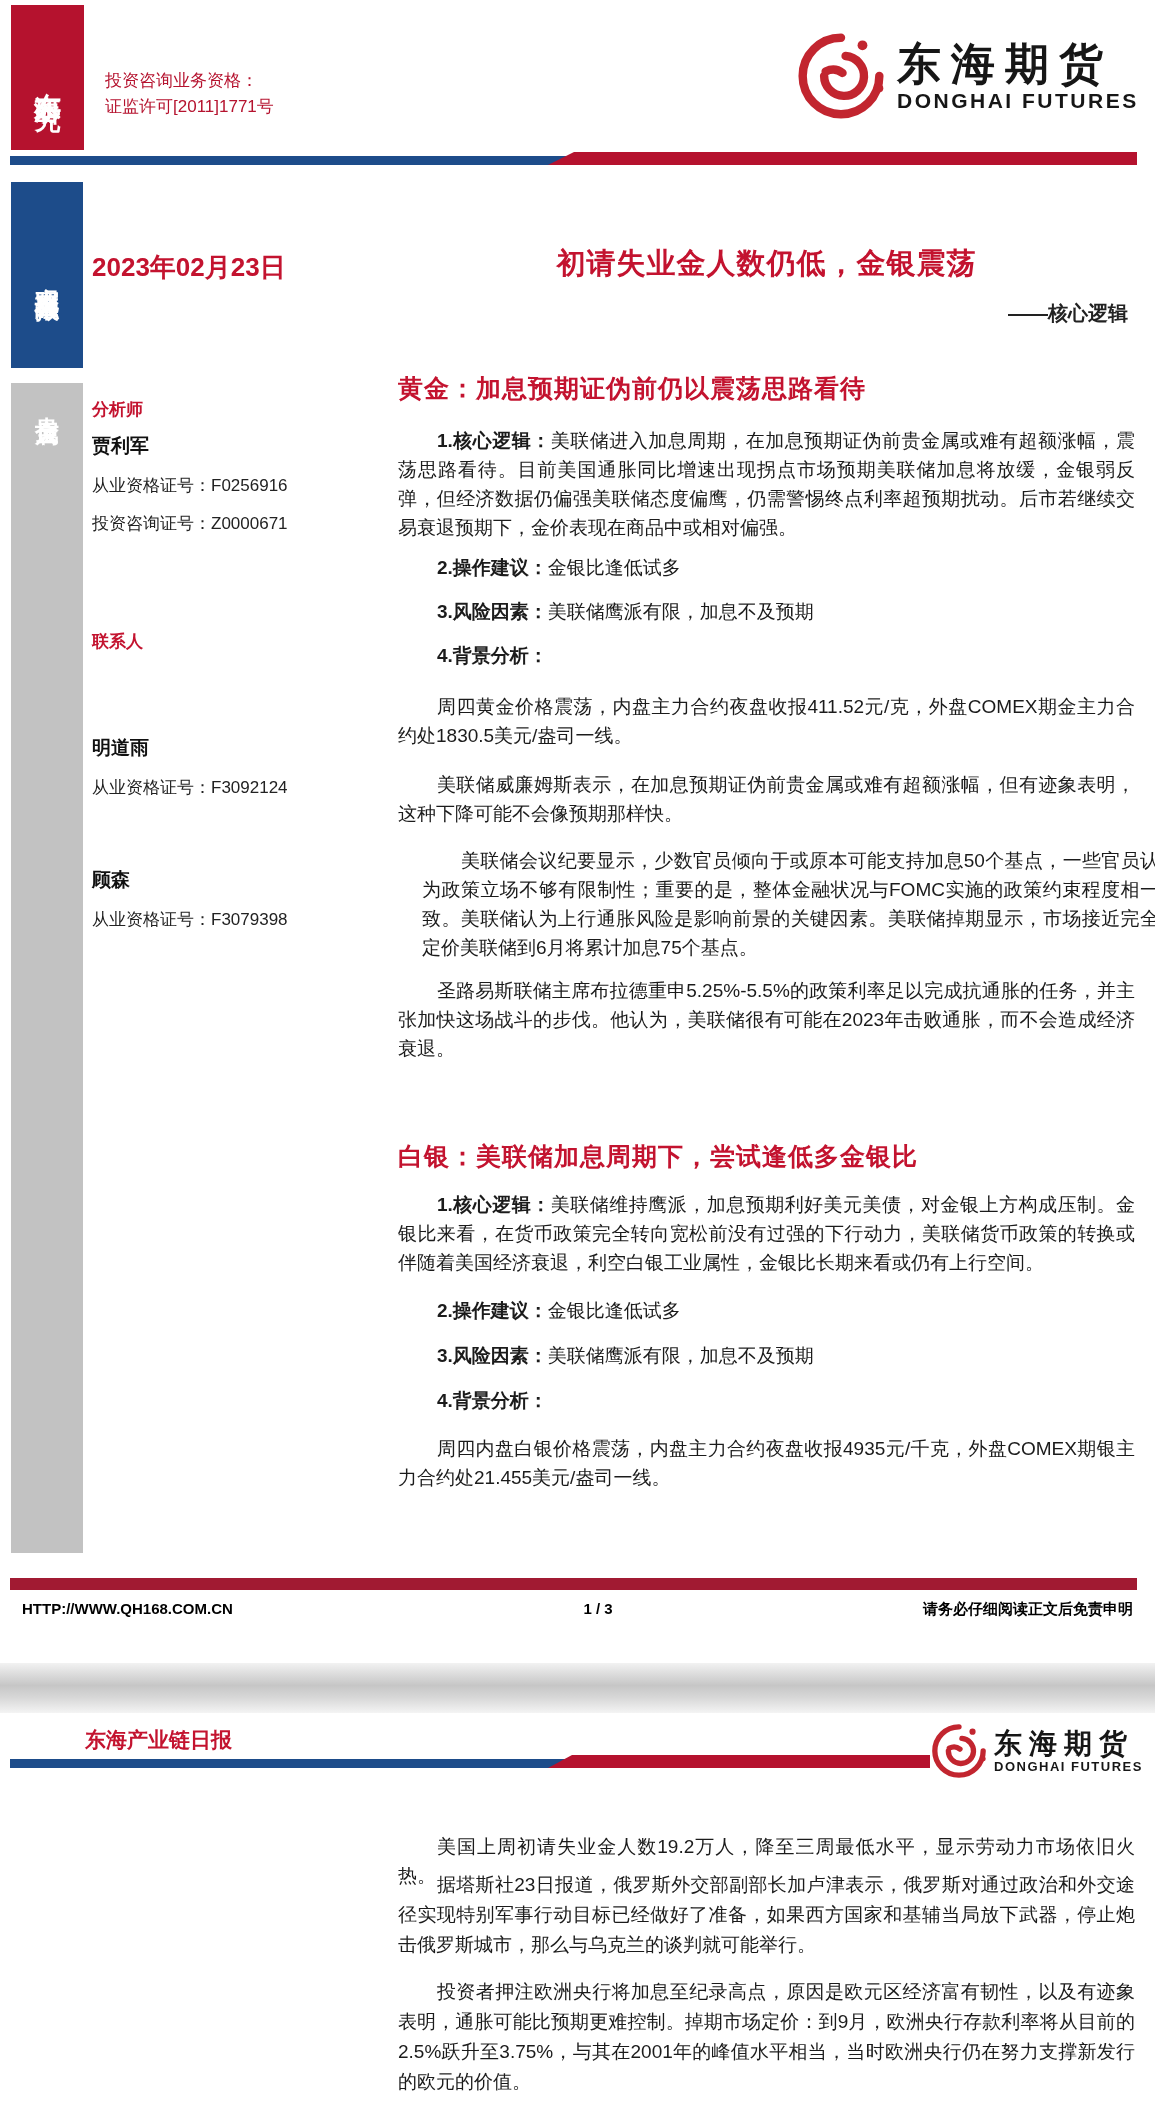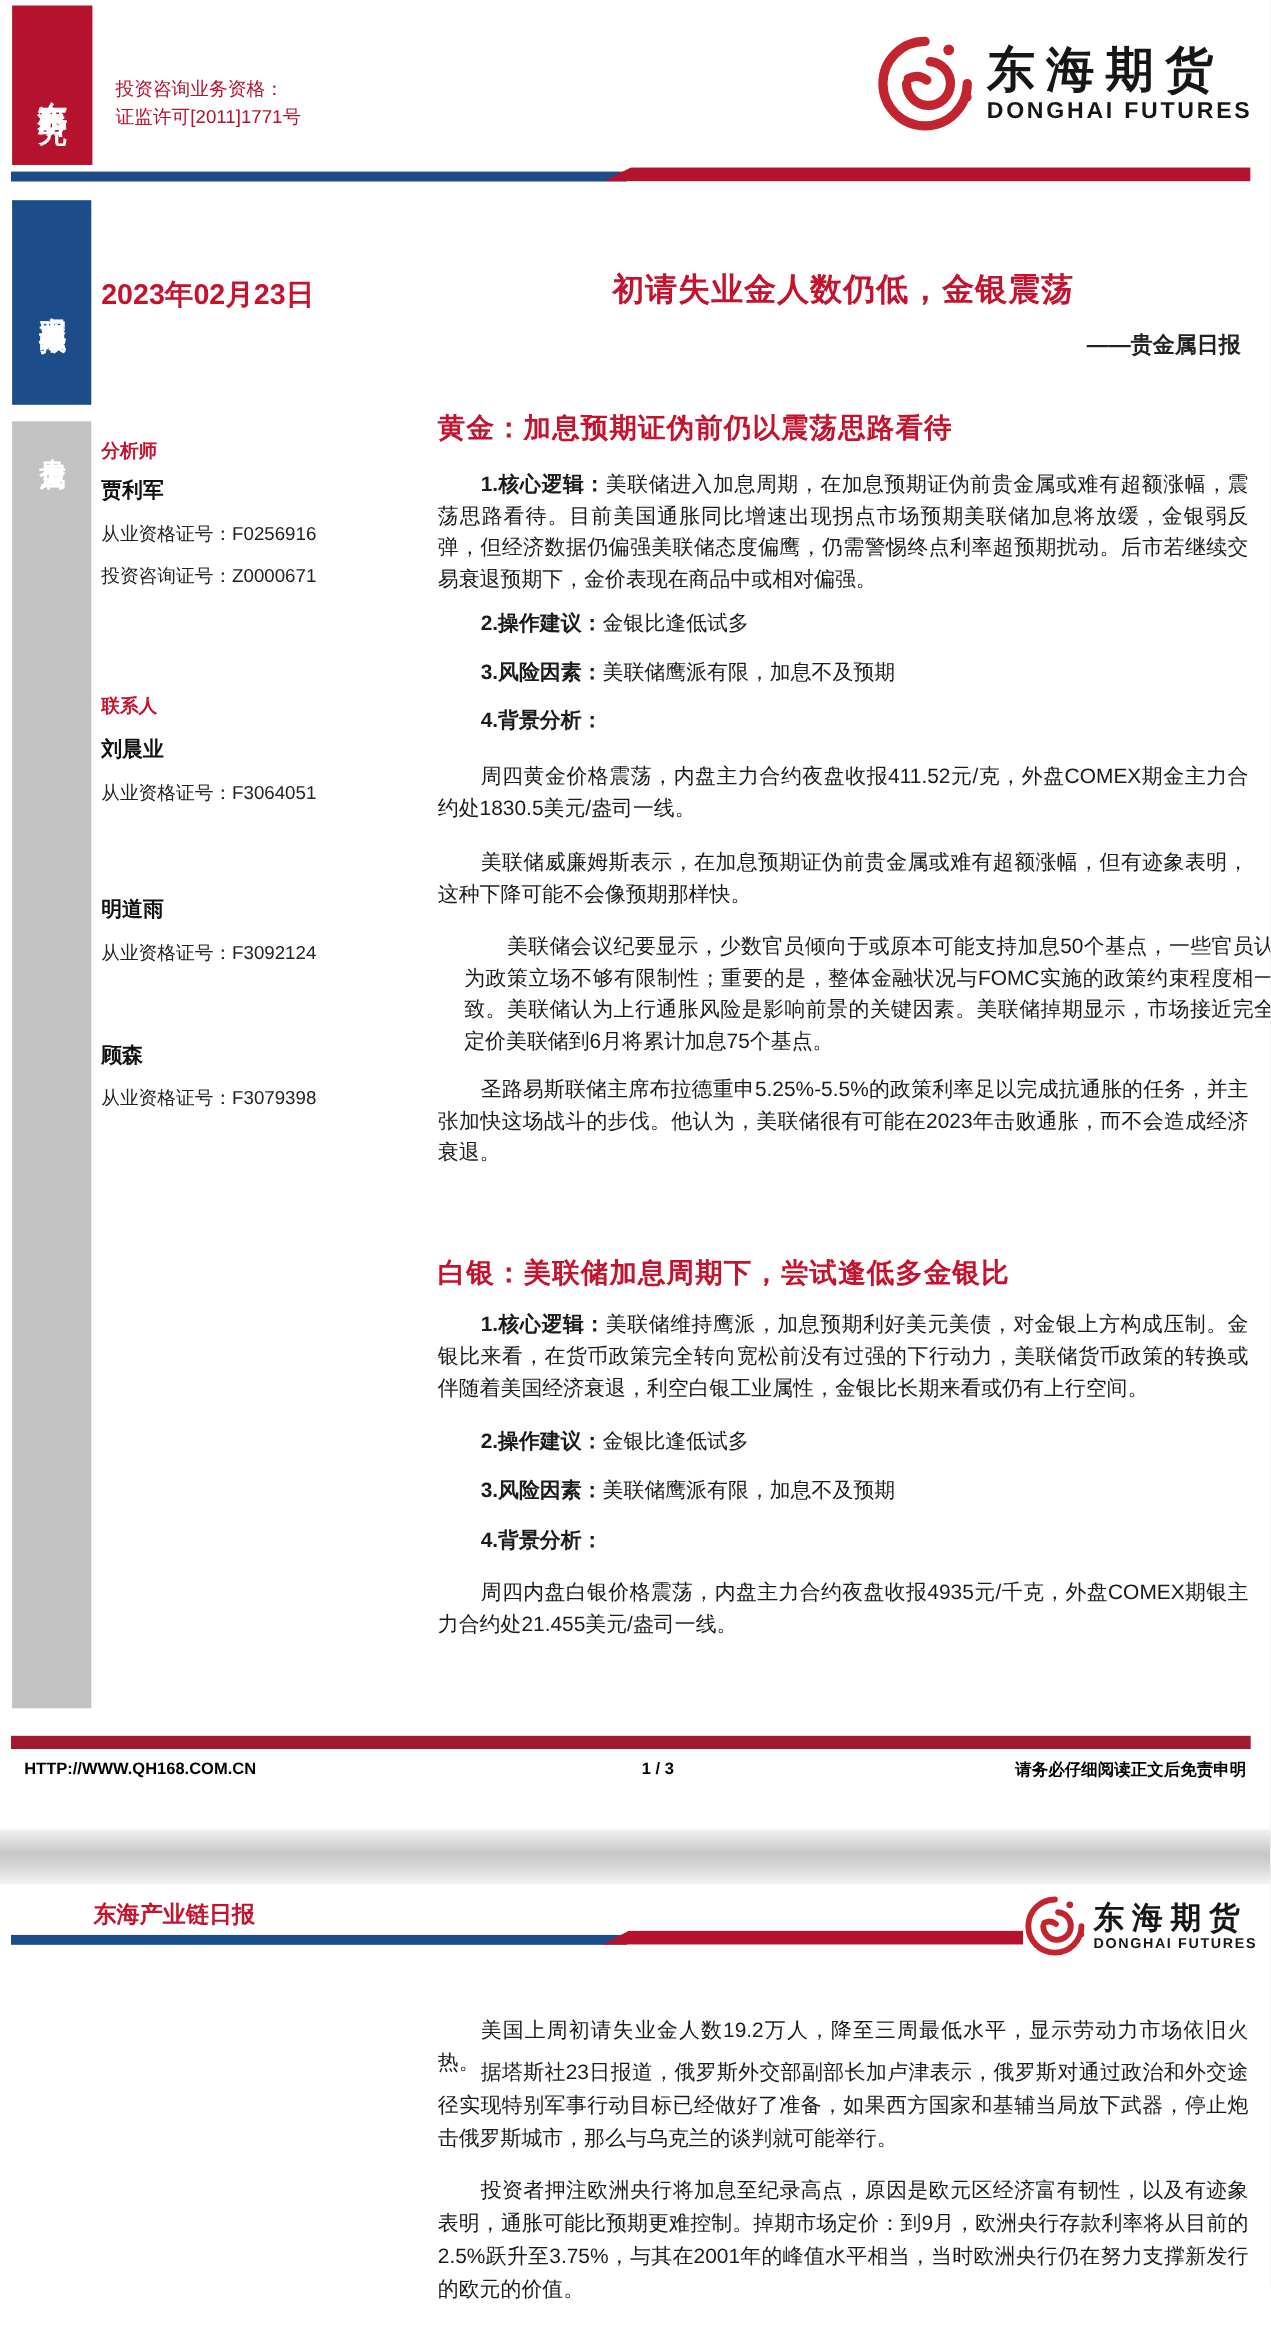--- a/index.html
+++ b/index.html
@@ -67,36 +67,32 @@
       <span>宏观金融日报</span>
     </div>
 
     <div class="abs vbox graybox" style="left:11px;top:383px;width:72px;height:1170px;font-size:24px;letter-spacing:3px;padding-top:14px;box-sizing:border-box;">
       <span>贵金属</span>
     </div>
 
     <div class="abs red-t" style="left:92px;top:250px;font-size:26px;font-weight:bold;">2023年02月23日</div>
 
     <div class="abs red-t" style="left:398px;top:244px;width:737px;text-align:center;font-size:29px;font-weight:bold;letter-spacing:1px;">初请失业金人数仍低，金银震荡</div>
-    <div class="abs" style="left:398px;top:300px;width:730px;text-align:right;font-size:20px;font-weight:600;color:#222;">——贵金属日报</div>
+    <div class="abs" style="left:398px;top:300px;width:730px;text-align:right;font-size:20px;font-weight:600;color:#222;">——核心逻辑</div>
 
     <div class="abs" style="left:92px;top:398px;width:290px;">
       <div class="side-label">分析师</div>
       <div class="side-name" style="margin-top:12px;">贾利军</div>
       <div class="side-cert" style="margin-top:15px;">从业资格证号：F0256916</div>
       <div class="side-cert" style="margin-top:15px;">投资咨询证号：Z0000671</div>
     </div>
 
     <div class="abs" style="left:92px;top:630px;width:290px;">
       <div class="side-label">联系人</div>
 
-      <div>
-        <div class="side-name" style="margin-top:15px;">刘晨业</div>
-        <div class="side-cert" style="margin-top:15px;">从业资格证号：F3064051</div>
-      </div>
 
       <div>
         <div class="side-name" style="margin-top:82px;">明道雨</div>
         <div class="side-cert" style="margin-top:15px;">从业资格证号：F3092124</div>
       </div>
 
       <div>
         <div class="side-name" style="margin-top:68px;">顾森</div>
         <div class="side-cert" style="margin-top:15px;">从业资格证号：F3079398</div>
       </div>

